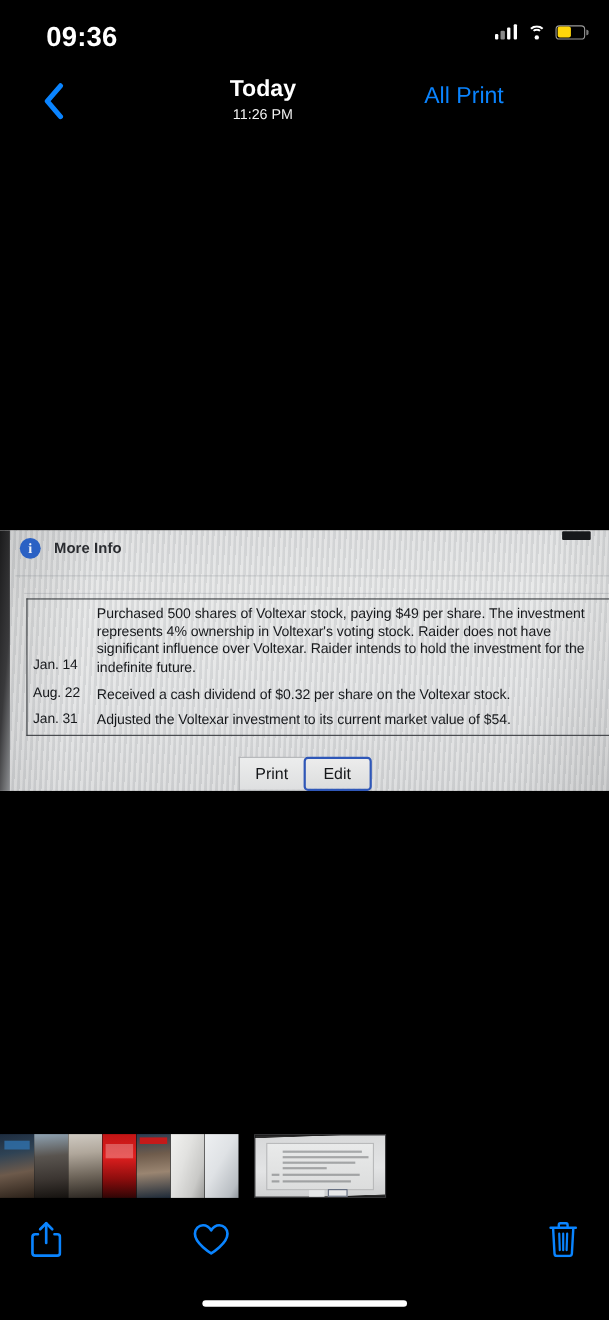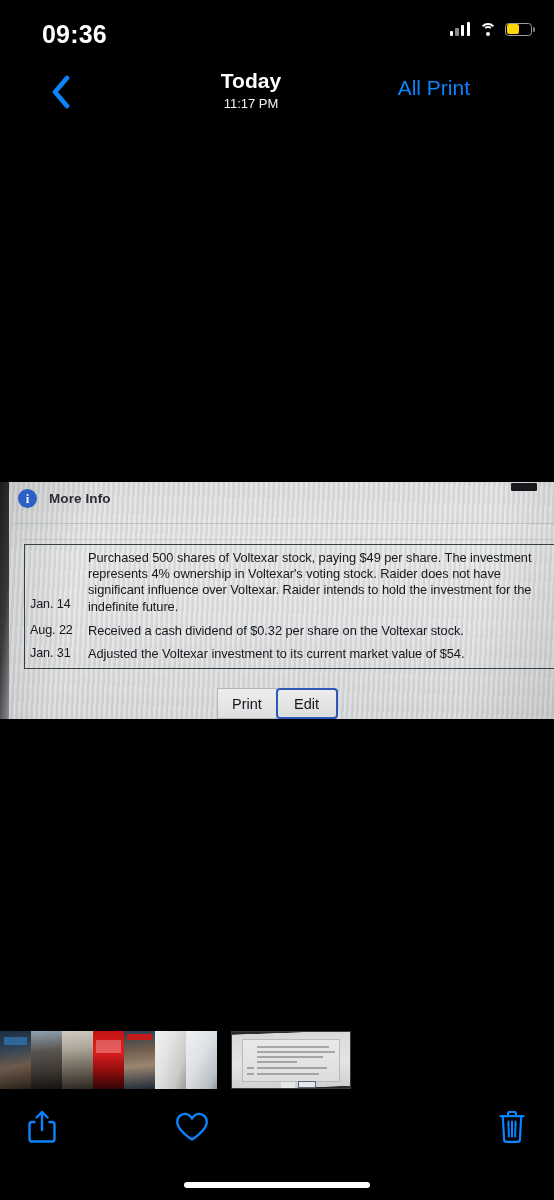--- a/index.html
+++ b/index.html
@@ -57,21 +57,21 @@
   .battery .fill {
     position:absolute; left:1.8px; top:1.8px; bottom:1.8px;
     width:12px; background:#ffd60a; border-radius:2px;
   }
   .battery .cap {
     position:absolute; right:-3.2px; top:4px; width:2px; height:5px;
     background:#7a7a7a; border-radius:0 1.5px 1.5px 0;
   }
 
   
-  #nav-bar { position:absolute; top:58px; left:16px; width:470px; height:67px;padding-left:12px; }
+  #nav-bar { position:absolute; top:58px; left:4px; width:470px; height:67px;padding-left:12px; }
   #back-button {
     position:absolute; left:24px; top:14px; width:42px; height:40px;
     display:flex; align-items:center; justify-content:center;
   }
   #back-button svg { display:block; }
   #nav-title-wrap {
     position:absolute; left:0; right:0; top:10px; text-align:center;
   }
   #nav-title { font-size:21px; font-weight:600; color:#fff; line-height:26px; }
   #nav-subtitle { font-size:13px; color:#f2f2f2; line-height:18px; margin-top:1px; }
@@ -287,21 +287,21 @@
   </div>
 
   <div id="nav-bar">
     <div id="back-button">
       <svg width="20" height="34" viewBox="0 0 20 34" fill="none">
         <path d="M16 3 L4 17 L16 31" stroke="#0a84ff" stroke-width="4.6" stroke-linecap="round" stroke-linejoin="round"></path>
       </svg>
     </div>
     <div id="nav-title-wrap">
       <div id="nav-title">Today</div>
-      <div id="nav-subtitle">11:17 PM</div>
+      <div id="nav-subtitle">11:26 PM</div>
     </div>
     <div id="all-photos-button">All Print</div>
   </div>
 
   <div id="photo-area">
     <div id="photo">
 
       <div id="photo-left-bezel"></div>
       <div id="photo-top-marker"></div>
 

